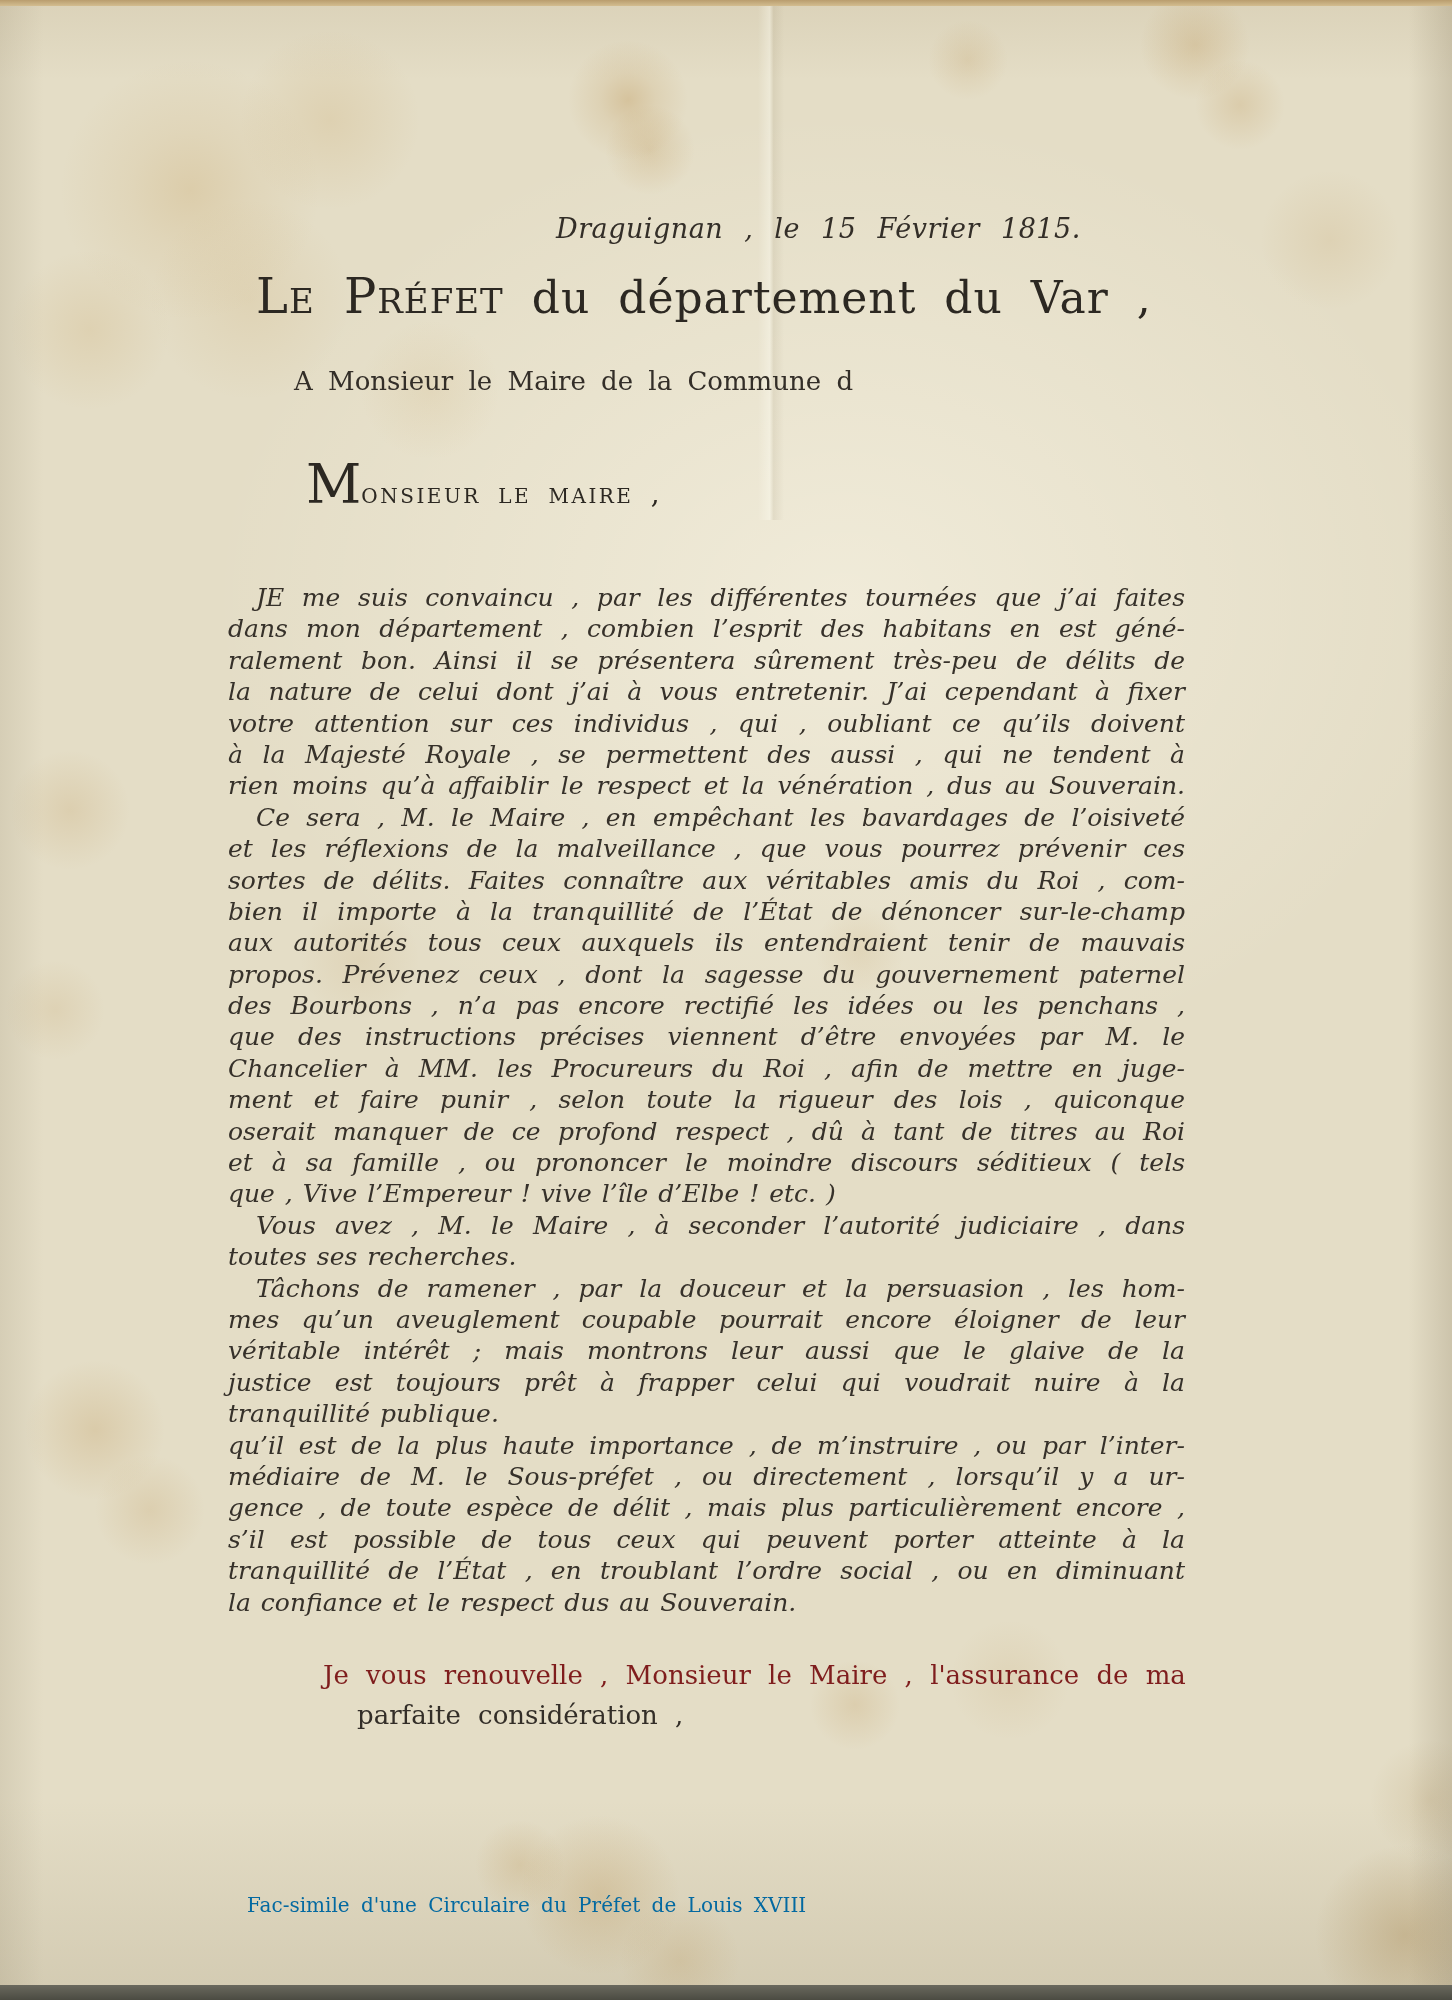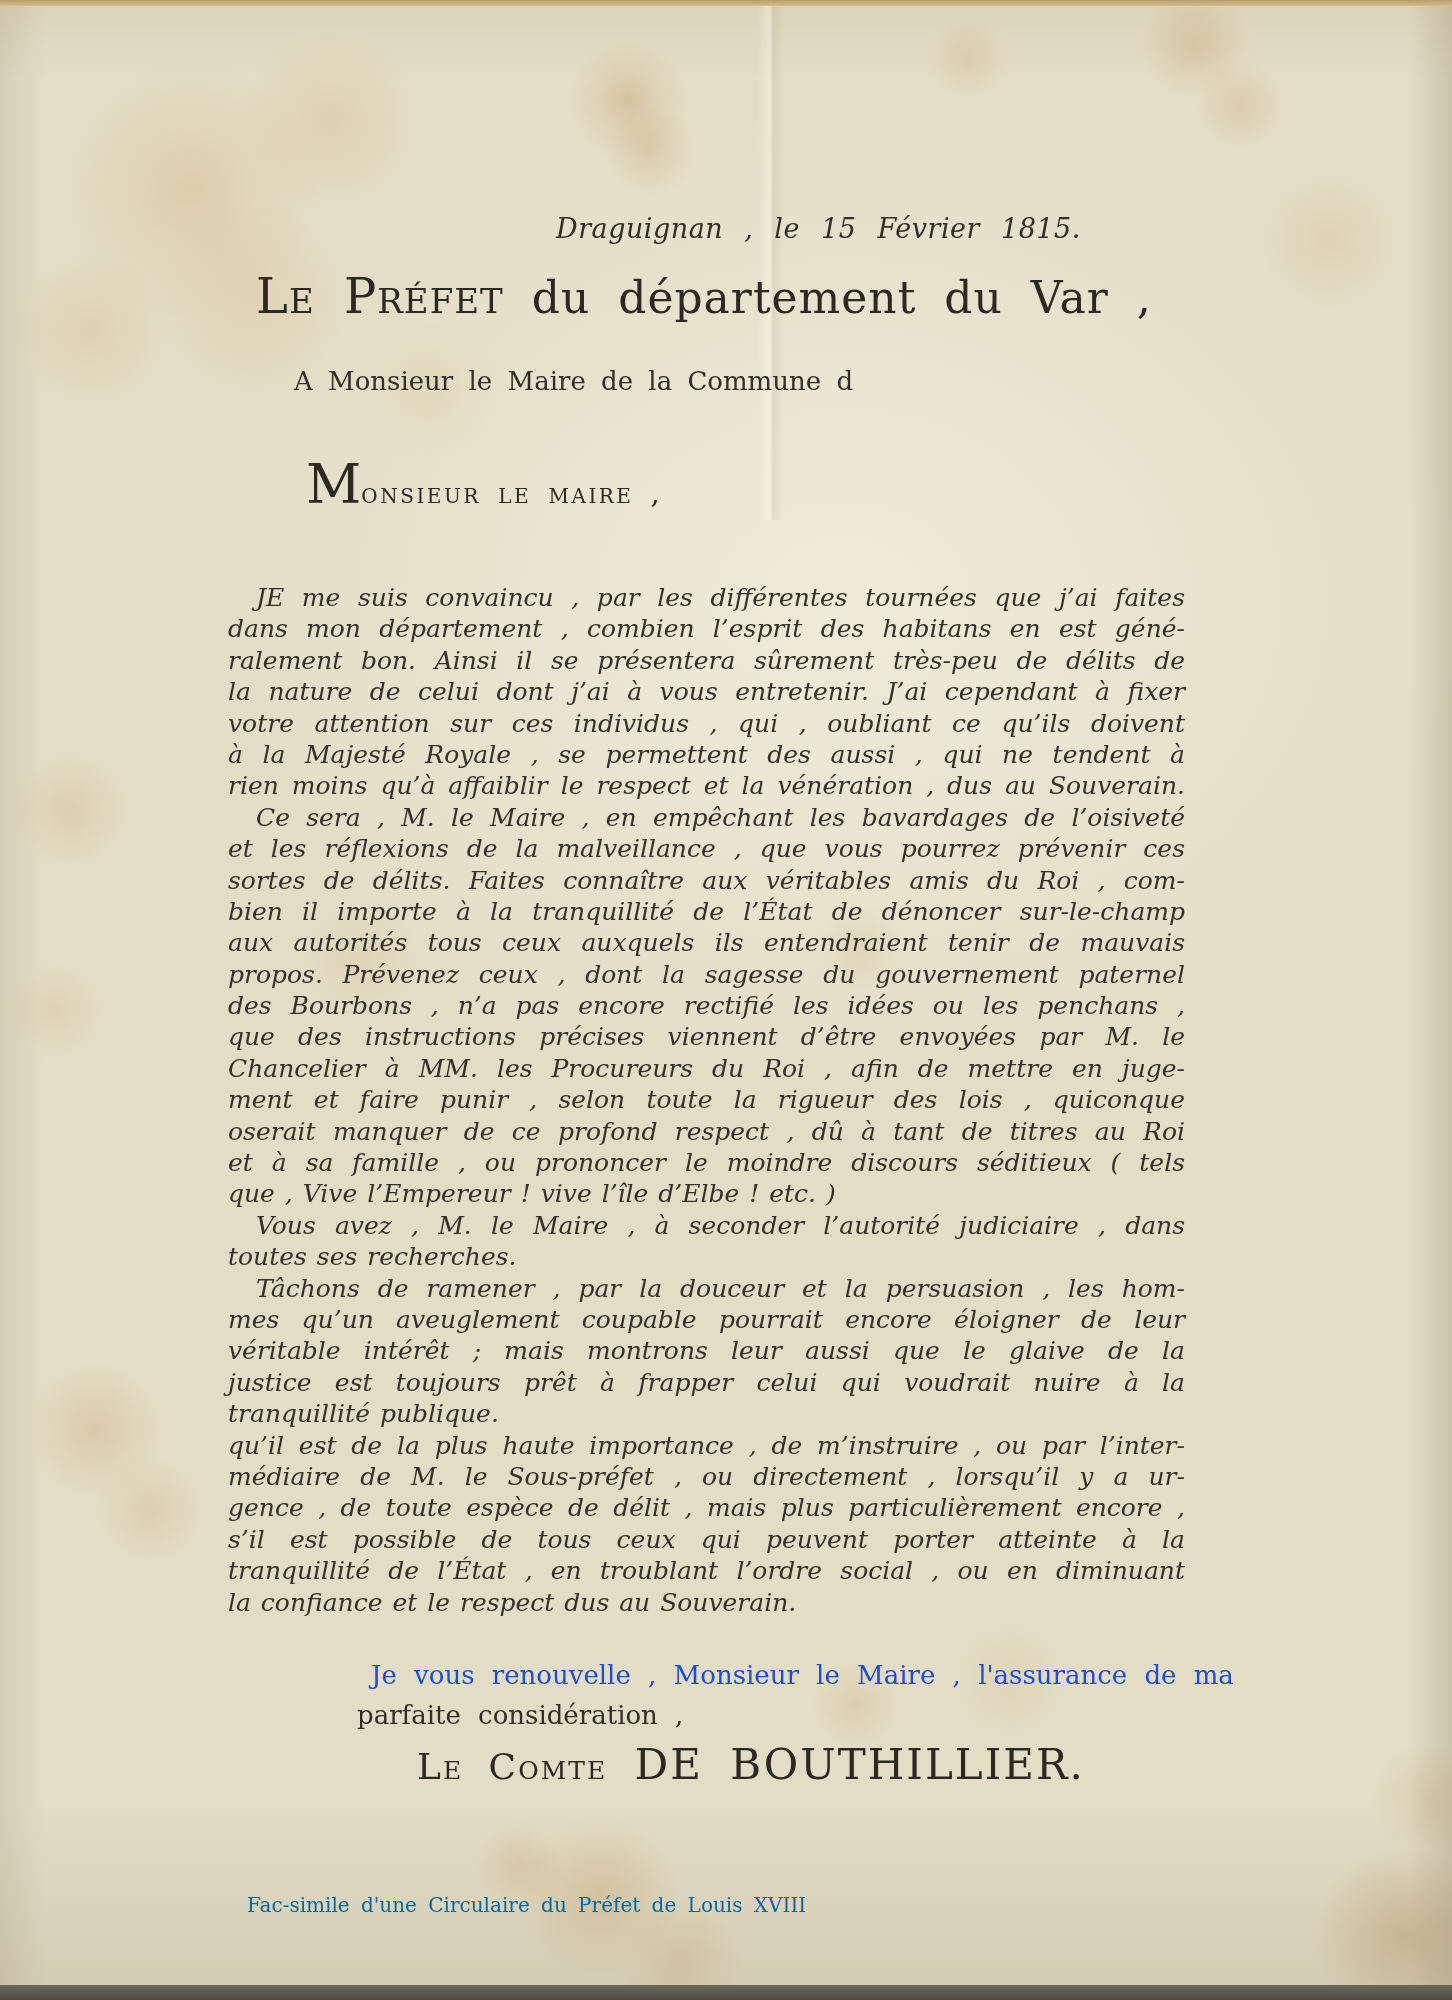--- a/index.html
+++ b/index.html
@@ -81,21 +81,21 @@
     font-style:italic;font-size:25px;color:#36312a;
   }
   .para{margin:0;}
   .bline{
     height:31.4px;line-height:31.4px;
     text-align:justify;text-align-last:justify;
     word-spacing:2px;
   }
   .bline.indent{text-indent:28px;}
   .bline.lastleft{text-align:left;text-align-last:left;}
-  #closing-1{left:323px;top:1660px;font-size:26px;word-spacing:9px;color:#1d4ed8;margin-left:48px;}
+  #closing-1{left:323px;top:1660px;font-size:26px;word-spacing:9px;color:#7f1d1d;}
   #closing-2{left:357px;top:1700px;font-size:26px;word-spacing:9px;color:#332e28;}
   #signature{left:417px;top:1740px;white-space:nowrap;color:#2c2822;word-spacing:12px;}
   #signature .g-sc{font-variant:small-caps;font-size:36px;letter-spacing:2px;}
   #signature .g-caps{font-size:42px;letter-spacing:2px;}
   #caption{
     left:247px;top:1893px;font-size:20px;
     word-spacing:5px;color:#0369a1;
   }
 </style>
 </head>
@@ -157,18 +157,17 @@
         <div class="bline">gence , de toute espèce de délit , mais plus particulièrement encore ,</div>
         <div class="bline">s’il est possible  de tous ceux qui peuvent porter atteinte à la</div>
         <div class="bline">tranquillité de l’État , en troublant l’ordre social , ou en diminuant</div>
         <div class="bline lastleft">la confiance et le respect dus au Souverain.</div>
       </div>
     </div>
 
   <div class="abs" id="closing-1">Je vous renouvelle , Monsieur le Maire , l'assurance de ma</div>
   <div class="abs" id="closing-2">parfaite considération ,</div>
 
-  <div class="abs" id="signature"><span class="g-sc">Le Comte</span><span class="g-caps"> DE BOUTHILLIER.</span></div>
 
   <div class="abs" id="caption">Fac-simile d'une Circulaire du Préfet de Louis XVIII</div>
 
   <div id="edge-bottom"></div>
 </div>
 
 </body></html>

